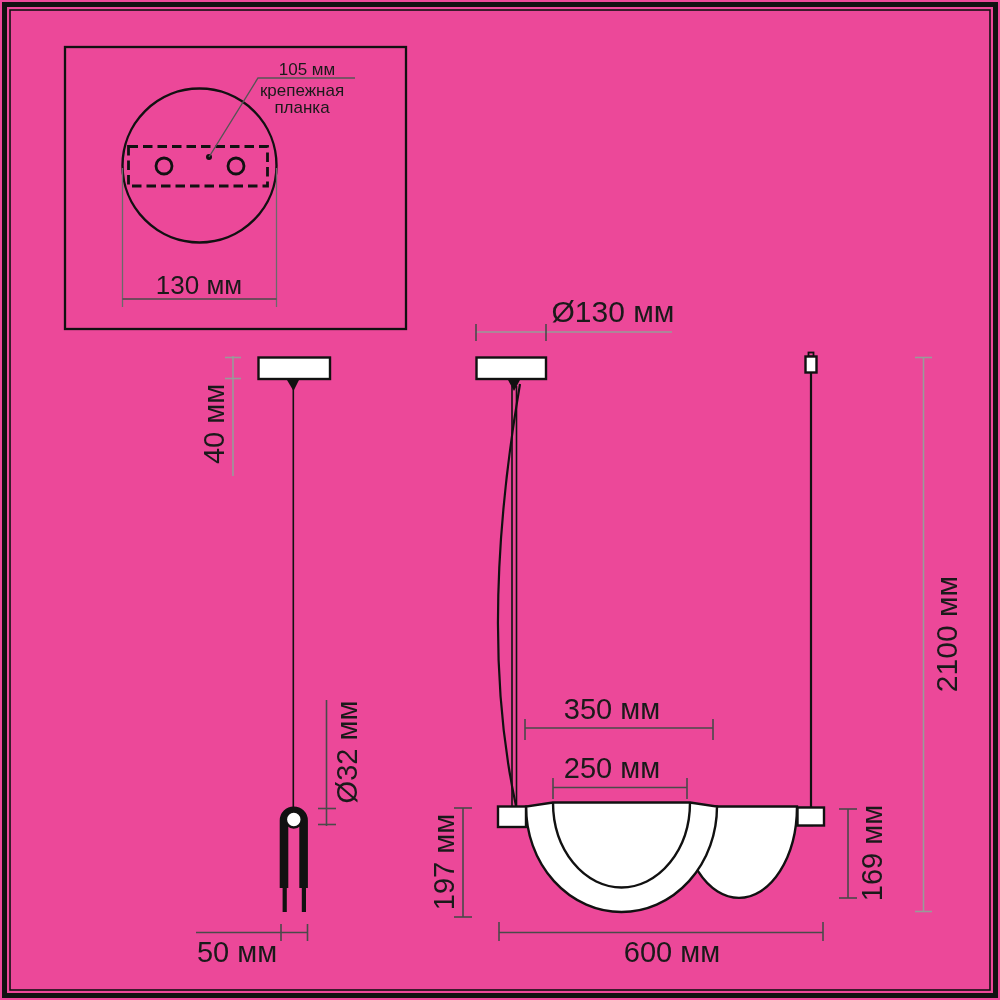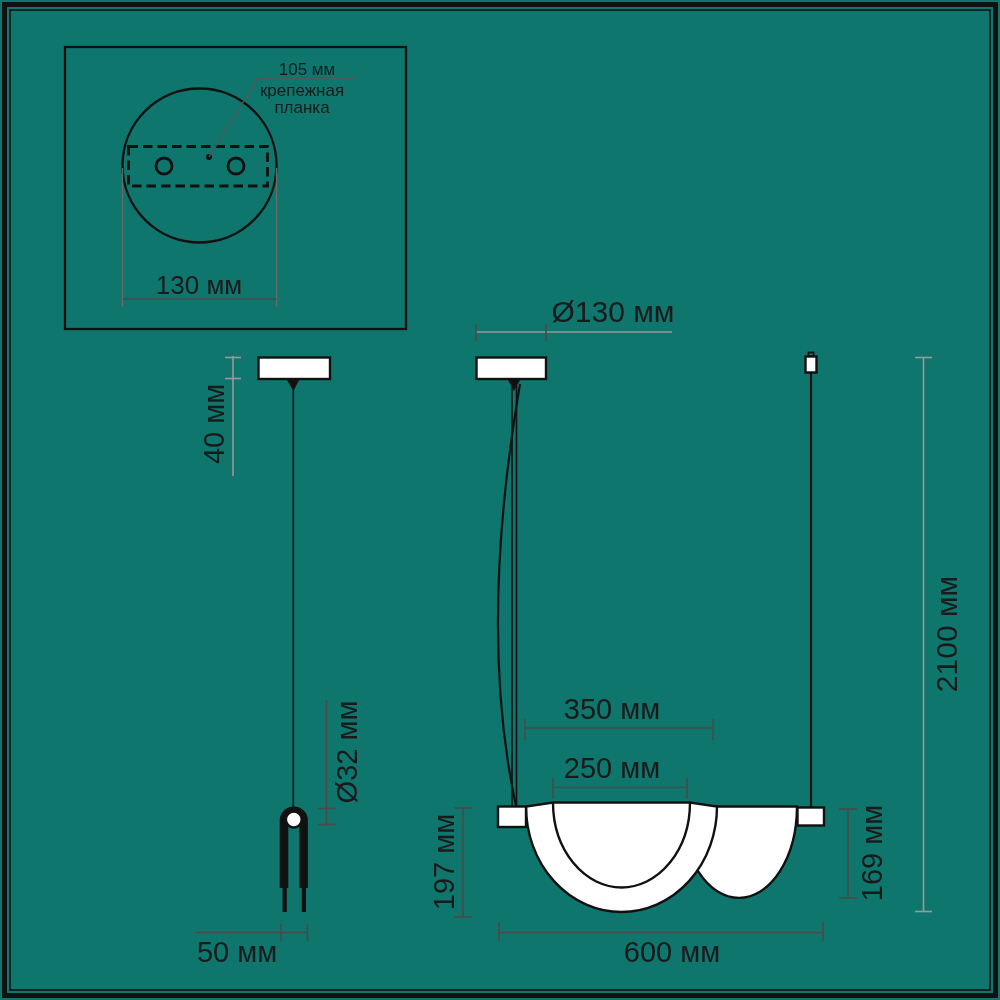--- a/index.html
+++ b/index.html
@@ -1,16 +1,16 @@
 <!DOCTYPE html>
 <html><head>
 <meta charset="utf-8">
 <style>
   html,body{margin:0;padding:0;background:#fff;}
-  .stage{position:relative;width:1000px;height:1000px;background:#0f766e;overflow:hidden;}
+  .stage{position:relative;width:1000px;height:1000px;background:#ec4899;overflow:hidden;}
   svg{display:block;}
   
   .ol  {stroke:#111111;fill:none;stroke-width:2.4;stroke-linecap:butt;}
   .olf {stroke:#111111;fill:#ffffff;stroke-width:2.4;}
   .thick{stroke:#111111;fill:none;stroke-width:8.6;stroke-linecap:butt;}
   .thin{stroke:#111111;fill:none;stroke-width:1.6;}
   .cable{stroke:#111111;fill:none;stroke-width:2.2;}
   
   .dim {stroke:#4a4a4a;fill:none;stroke-width:1.6;}
   .dimg{stroke:#9a9a9a;fill:none;stroke-width:1.6;}

